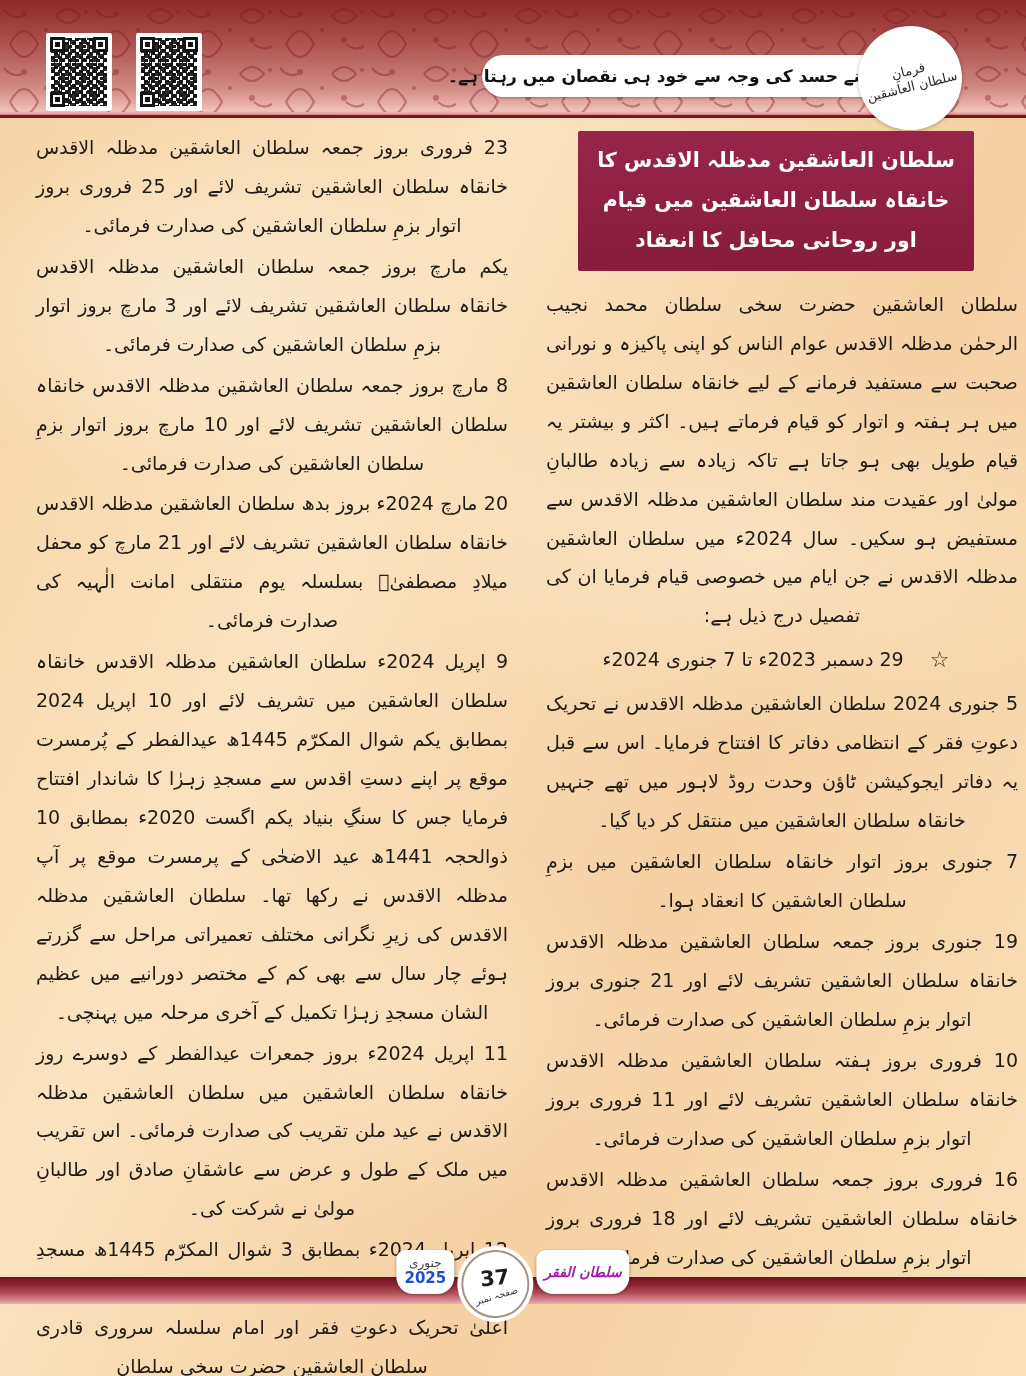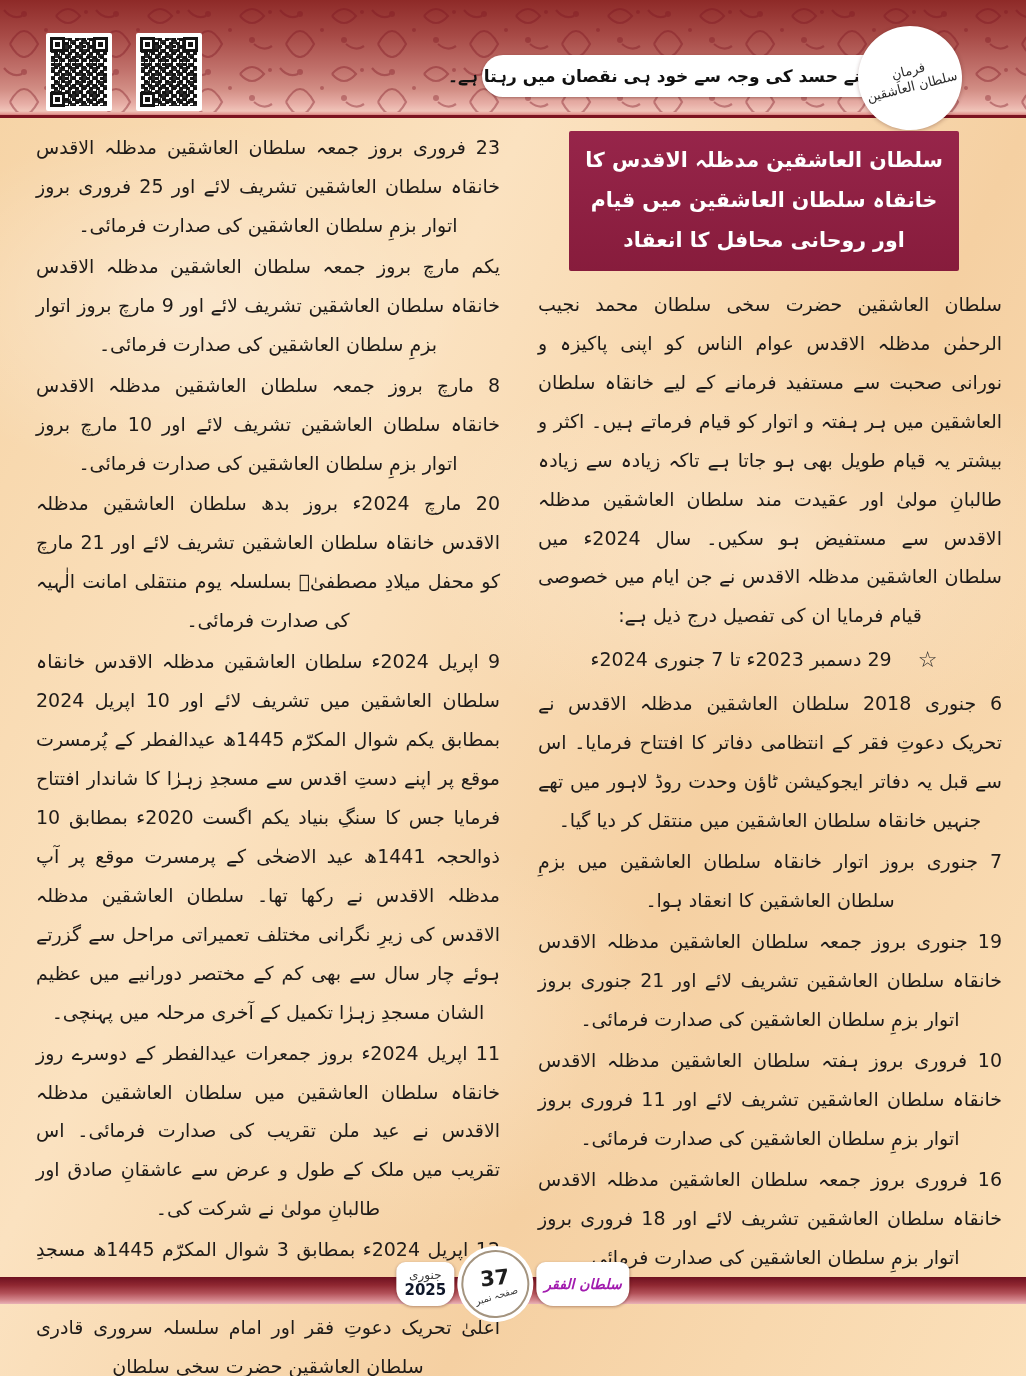--- a/index.html
+++ b/index.html
@@ -40,21 +40,21 @@
   .badge-circle{
     position:absolute;top:26px;left:858px;width:104px;height:104px;background:#fff;border-radius:50%;
     display:flex;flex-direction:column;align-items:center;justify-content:center;
     box-shadow:0 1px 4px rgba(60,0,0,.3);transform:rotate(-14deg);
   }
   .badge-circle .b1{font-size:13px;color:#2b2b2b;direction:rtl;}
   .badge-circle .b2{font-size:13px;color:#2b2b2b;direction:rtl;margin-top:1px;}
   
   .content{
     position:absolute;top:118px;left:0;width:1026px;height:1152px;
-    display:flex;gap:26px;box-sizing:border-box;padding:10px 24px 0 24px;direction:rtl;
+    display:flex;gap:26px;box-sizing:border-box;padding:10px 8px 0 24px;direction:rtl;
   }
   .col{flex:1;direction:rtl;}
   .col p{
     margin:0 0 2px 12px;font-size:19px;line-height:2.05;color:#1f1b18;
     text-align:justify;text-align-last:center;
   }
   .title-box{
     width:82%;margin:3px auto 14px auto;
     background:linear-gradient(180deg,#97254a,#871c3c);
     color:#fff;text-align:center;font-size:20.5px;font-weight:bold;line-height:1.95;
@@ -65,29 +65,29 @@
     font-size:19px;color:#1f1b18;line-height:2.05;margin:2px 0;
   }
   .star-line .star{font-size:22px;color:#2a2a2a;}
   
   .footer-bar{
     position:absolute;left:0;top:1277px;width:100%;height:27px;
     background:linear-gradient(180deg,#6e1120 0%,#8f2731 30%,#b25058 60%,#d4868c 85%,#e9b2b6 100%);
   }
   .footer-cluster{
     position:absolute;top:1250px;left:50%;transform:translateX(-50%);
-    display:flex;align-items:center;gap:7px;direction:ltr;
+    display:flex;align-items:flex-start;gap:7px;direction:ltr;
   }
   .month-badge,.logo-badge{
     background:#fff;border-radius:9px 9px 17px 17px;min-width:58px;height:44px;
     display:flex;flex-direction:column;align-items:center;justify-content:center;
     box-shadow:0 1px 3px rgba(60,0,0,.35);padding:2px 8px;box-sizing:border-box;
   }
   .month-badge .m{font-size:12px;color:#3a3a3a;direction:rtl;line-height:1.1;}
-  .month-badge .y{font-size:15px;font-weight:bold;color:#0f172a;line-height:1.1;}
+  .month-badge .y{font-size:15px;font-weight:bold;color:#1d4ed8;line-height:1.1;}
   .page-circle{
     width:64px;height:64px;background:#fff;border-radius:50%;
     border:2px solid #a4947f;box-shadow:0 0 0 4px #fff,0 1px 4px rgba(60,0,0,.3);
     display:flex;flex-direction:column;align-items:center;justify-content:center;transform:rotate(-6deg);
   }
   .page-circle .pn{font-size:21px;font-weight:bold;color:#1d1d1d;line-height:1;}
   .page-circle .pl{font-size:9.5px;color:#3a3a3a;direction:rtl;transform:rotate(-10deg);margin-top:1px;}
   .logo-badge .lg{font-size:14px;font-weight:bold;font-style:italic;color:#a21caf;direction:rtl;white-space:nowrap;}
 </style>
 </head>
@@ -146,30 +146,30 @@
     <section class="col">
       <div class="title-box">سلطان العاشقین مدظلہ الاقدس کا خانقاہ سلطان العاشقین میں قیام اور روحانی محافل کا انعقاد</div>
 
       <p>سلطان العاشقین حضرت سخی سلطان محمد نجیب الرحمٰن مدظلہ الاقدس عوام الناس کو اپنی پاکیزہ و نورانی صحبت سے مستفید فرمانے کے لیے خانقاہ سلطان العاشقین میں ہر ہفتہ و اتوار کو قیام فرماتے ہیں۔ اکثر و بیشتر یہ قیام طویل بھی ہو جاتا ہے تاکہ زیادہ سے زیادہ طالبانِ مولیٰ اور عقیدت مند سلطان العاشقین مدظلہ الاقدس سے مستفیض ہو سکیں۔ سال 2024ء میں سلطان العاشقین مدظلہ الاقدس نے جن ایام میں خصوصی قیام فرمایا ان کی تفصیل درج ذیل ہے:</p>
 
       <div class="star-line">
         <span class="star">☆</span>
         <span>29 دسمبر 2023ء تا 7 جنوری 2024ء</span>
       </div>
 
-      <p>6 جنوری 2018 سلطان العاشقین مدظلہ الاقدس نے تحریک دعوتِ فقر کے انتظامی دفاتر کا افتتاح فرمایا۔ اس سے قبل یہ دفاتر ایجوکیشن ٹاؤن وحدت روڈ لاہور میں تھے جنہیں خانقاہ سلطان العاشقین میں منتقل کر دیا گیا۔</p>
+      <p>5 جنوری 2024 سلطان العاشقین مدظلہ الاقدس نے تحریک دعوتِ فقر کے انتظامی دفاتر کا افتتاح فرمایا۔ اس سے قبل یہ دفاتر ایجوکیشن ٹاؤن وحدت روڈ لاہور میں تھے جنہیں خانقاہ سلطان العاشقین میں منتقل کر دیا گیا۔</p>
       <p>7 جنوری بروز اتوار خانقاہ سلطان العاشقین میں بزمِ سلطان العاشقین کا انعقاد ہوا۔</p>
       <p>19 جنوری بروز جمعہ سلطان العاشقین مدظلہ الاقدس خانقاہ سلطان العاشقین تشریف لائے اور 21 جنوری بروز اتوار بزمِ سلطان العاشقین کی صدارت فرمائی۔</p>
       <p>10 فروری بروز ہفتہ سلطان العاشقین مدظلہ الاقدس خانقاہ سلطان العاشقین تشریف لائے اور 11 فروری بروز اتوار بزمِ سلطان العاشقین کی صدارت فرمائی۔</p>
       <p>16 فروری بروز جمعہ سلطان العاشقین مدظلہ الاقدس خانقاہ سلطان العاشقین تشریف لائے اور 18 فروری بروز اتوار بزمِ سلطان العاشقین کی صدارت فرمائی۔</p>
     </section>
 
     <section class="col">
       <p>23 فروری بروز جمعہ سلطان العاشقین مدظلہ الاقدس خانقاہ سلطان العاشقین تشریف لائے اور 25 فروری بروز اتوار بزمِ سلطان العاشقین کی صدارت فرمائی۔</p>
-      <p>یکم مارچ بروز جمعہ سلطان العاشقین مدظلہ الاقدس خانقاہ سلطان العاشقین تشریف لائے اور 9 مارچ بروز اتوار بزمِ سلطان العاشقین کی صدارت فرمائی۔</p>
+      <p>یکم مارچ بروز جمعہ سلطان العاشقین مدظلہ الاقدس خانقاہ سلطان العاشقین تشریف لائے اور 3 مارچ بروز اتوار بزمِ سلطان العاشقین کی صدارت فرمائی۔</p>
       <p>8 مارچ بروز جمعہ سلطان العاشقین مدظلہ الاقدس خانقاہ سلطان العاشقین تشریف لائے اور 10 مارچ بروز اتوار بزمِ سلطان العاشقین کی صدارت فرمائی۔</p>
       <p>20 مارچ 2024ء بروز بدھ سلطان العاشقین مدظلہ الاقدس خانقاہ سلطان العاشقین تشریف لائے اور 21 مارچ کو محفل میلادِ مصطفیٰؐ بسلسلہ یوم منتقلی امانت الٰہیہ کی صدارت فرمائی۔</p>
       <p>9 اپریل 2024ء سلطان العاشقین مدظلہ الاقدس خانقاہ سلطان العاشقین میں تشریف لائے اور 10 اپریل 2024 بمطابق یکم شوال المکرّم 1445ھ عیدالفطر کے پُرمسرت موقع پر اپنے دستِ اقدس سے مسجدِ زہرٰا کا شاندار افتتاح فرمایا جس کا سنگِ بنیاد یکم اگست 2020ء بمطابق 10 ذوالحجہ 1441ھ عید الاضحٰی کے پرمسرت موقع پر آپ مدظلہ الاقدس نے رکھا تھا۔ سلطان العاشقین مدظلہ الاقدس کی زیرِ نگرانی مختلف تعمیراتی مراحل سے گزرتے ہوئے چار سال سے بھی کم کے مختصر دورانیے میں عظیم الشان مسجدِ زہرٰا تکمیل کے آخری مرحلہ میں پہنچی۔</p>
       <p>11 اپریل 2024ء بروز جمعرات عیدالفطر کے دوسرے روز خانقاہ سلطان العاشقین میں سلطان العاشقین مدظلہ الاقدس نے عید ملن تقریب کی صدارت فرمائی۔ اس تقریب میں ملک کے طول و عرض سے عاشقانِ صادق اور طالبانِ مولیٰ نے شرکت کی۔</p>
       <p>12 اپریل 2024ء بمطابق 3 شوال المکرّم 1445ھ مسجدِ زہرٰا میں پہلی نمازِ جمعہ ادا کی گئی۔ بانی و سرپرستِ اعلیٰ تحریک دعوتِ فقر اور امام سلسلہ سروری قادری سلطان العاشقین حضرت سخی سلطان</p>
     </section>
 
   </main>
 
   <div class="footer-bar"></div>

